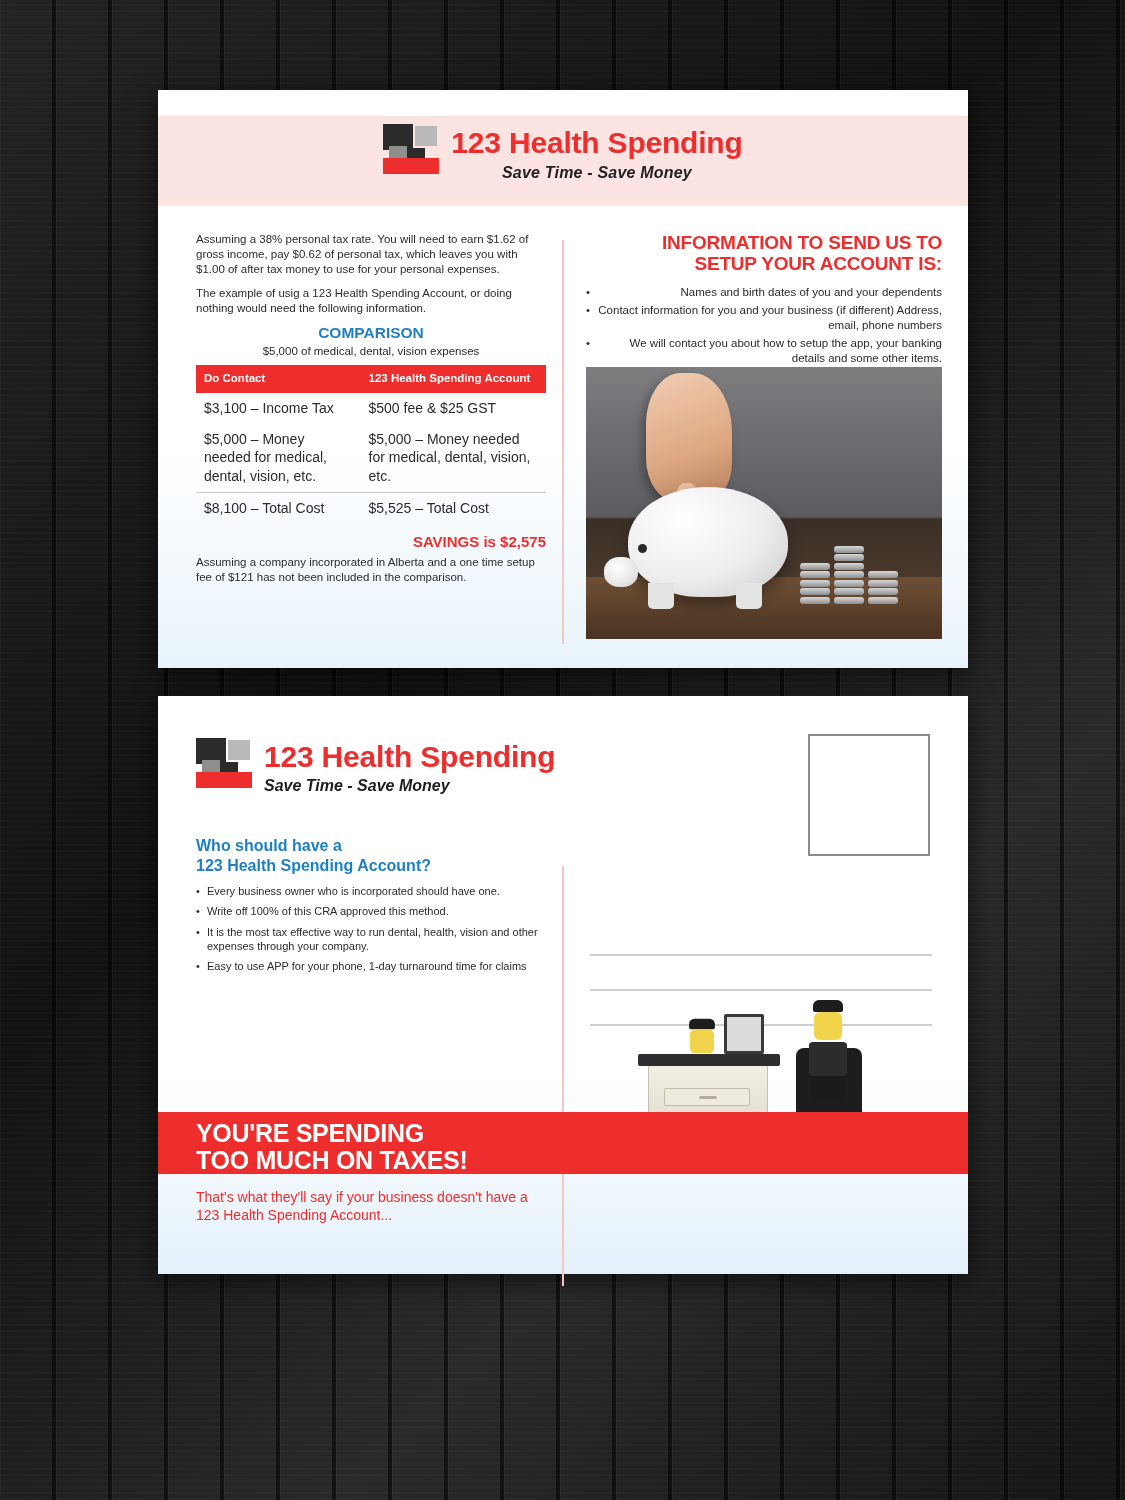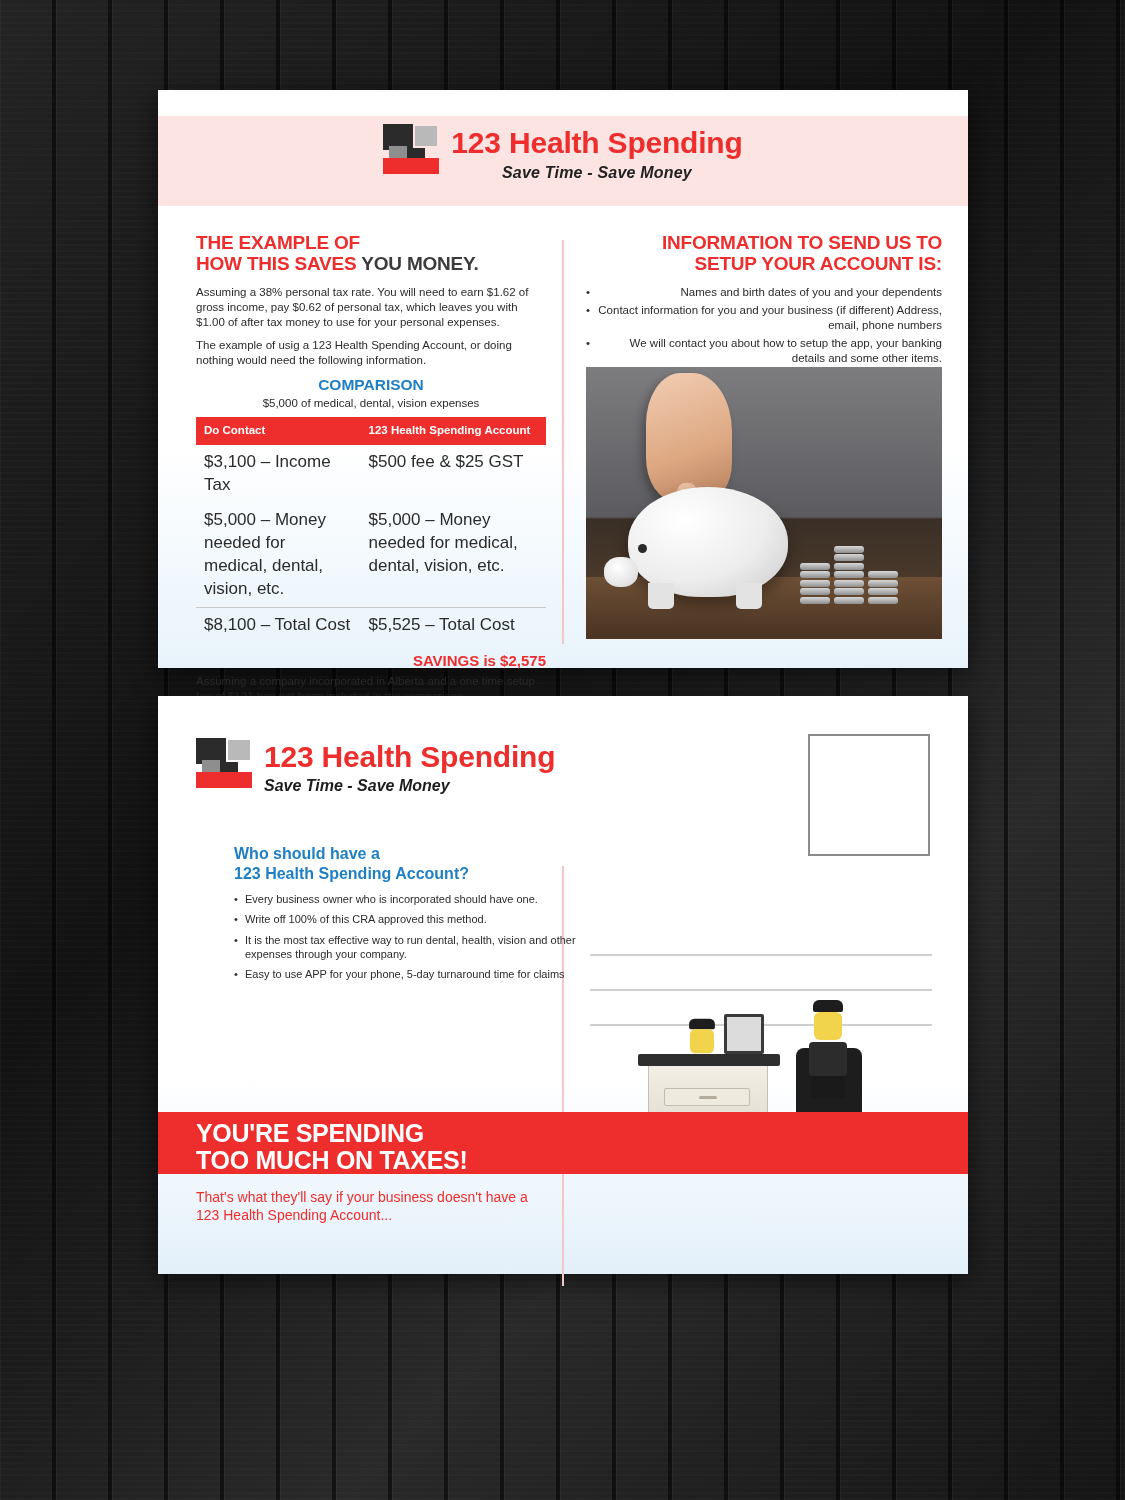--- a/index.html
+++ b/index.html
@@ -85,21 +85,21 @@
   }
   .comparison-sub {
     font-size: 11.5px; color: #2b2b2b; text-align: center; margin: 0 0 8px 0;
   }
   table.cmp { width: 100%; border-collapse: collapse; }
   table.cmp th {
     background: #ee2d2d; color: #fff; font-size: 11.5px; font-weight: bold;
     text-align: left; padding: 7px 8px; vertical-align: top; line-height: 1.2;
   }
   table.cmp td {
-    font-size: 17px; color: #2b2b2b; padding: 6px 8px; vertical-align: top;
+    font-size: 14px; color: #2b2b2b; padding: 6px 8px; vertical-align: top;
     line-height: 1.35;
   }
   table.cmp tr.totals td { border-top: 1px solid #c9c9c9; }
   .savings {
     color: #ee2d2d; font-size: 15px; font-weight: bold; text-align: right;
     margin: 9px 0 5px 0;
   }
   ul.bullets { margin: 0; padding: 0; list-style: none; }
   ul.bullets li {
     font-size: 11.5px; color: #2b2b2b; line-height: 1.32; margin-bottom: 3px;
@@ -189,21 +189,21 @@
   .addr-line.a2 { top: 293px; }
   .addr-line.a3 { top: 328px; }
   .divider-v2 {
     position: absolute; left: 404px; top: 170px; width: 2px; height: 420px;
     background: #f3c7c4;
   }
   h3.blue {
     color: #1f7fc4; font-size: 16px; font-weight: bold; line-height: 1.25;
     margin: 0 0 8px 0;
   }
-  .b-left { position: absolute; left: 38px; top: 148px; width: 352px; margin-left: 38px; }
+  .b-left { position: absolute; left: 38px; top: 140px; width: 352px; }
   ul.b-list { margin:0; padding:0; list-style:none; }
   ul.b-list li {
     font-size: 11px; color: #2b2b2b; line-height: 1.3; margin-bottom: 6px;
     padding-left: 11px; position: relative;
   }
   ul.b-list li:before { content:"•"; position:absolute; left:0; top:0; }
 
   .red-band {
     position: absolute; left: 0; top: 416px; width: 100%; height: 62px;
     background: #ee2d2d;
@@ -289,25 +289,20 @@
       <div>
         <div class="brand-title">123 Health Spending</div>
         <div class="brand-tag">Save Time - Save Money</div>
       </div>
     </div>
   </div>
 
   <div class="divider-v"></div>
 
   <div class="col-left">
-    <h2 class="sec-red">
-      <span>THE EXAMPLE OF</span><br>
-      <span>HOW THIS SAVES</span>
-      <span class="dark">YOU MONEY.</span>
-    </h2>
     <p class="body">Assuming a 38% personal tax rate. You will need to earn $1.62 of gross income, pay $0.62 of personal tax, which leaves you with $1.00 of after tax money to use for your personal expenses.</p>
     <p class="body">The example of usig a 123 Health Spending Account, or doing nothing would need the following information.</p>
 
     <div class="comparison-title">COMPARISON</div>
     <div class="comparison-sub">$5,000 of medical, dental, vision expenses</div>
 
     <table class="cmp">
       <thead>
         <tr>
           <th style="width:47%">Do Contact</th>
@@ -405,21 +400,21 @@
 
   <div class="b-left">
     <h3 class="blue">
       <span>Who should have a</span><br>
       <span>123 Health Spending Account?</span>
     </h3>
     <ul class="b-list">
       <li>Every business owner who is incorporated should have one.</li>
       <li>Write off 100% of this CRA approved this method.</li>
       <li>It is the most tax effective way to run dental, health,  vision and other expenses through your company.</li>
-      <li>Easy to use APP for your phone, 5-day turnaround time for claims</li>
+      <li>Easy to use APP for your phone, 1-day turnaround time for claims</li>
     </ul>
   </div>
 
   <div class="lego">
     <div class="lg-fig f1">
       <div class="hair"></div>
         <div class="head"></div>
         <div class="body"></div>
         <div class="legs"></div>
     </div>

